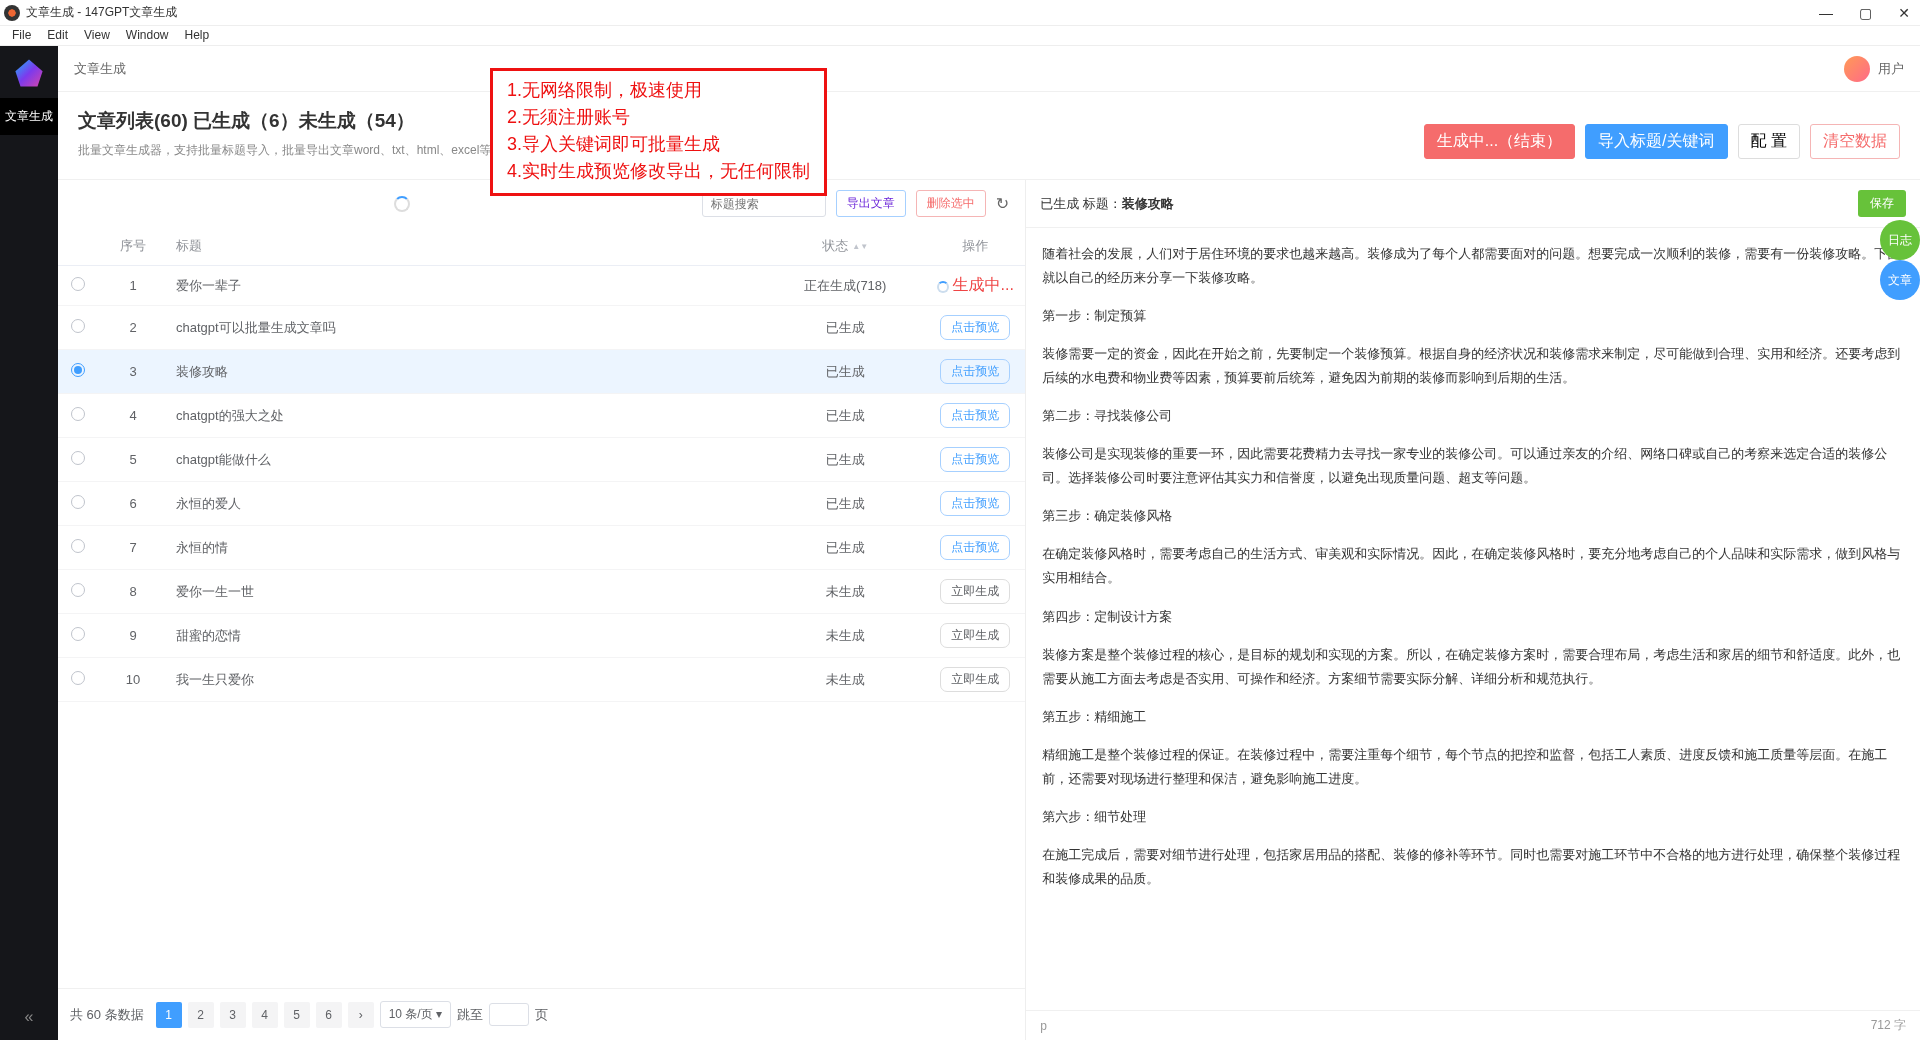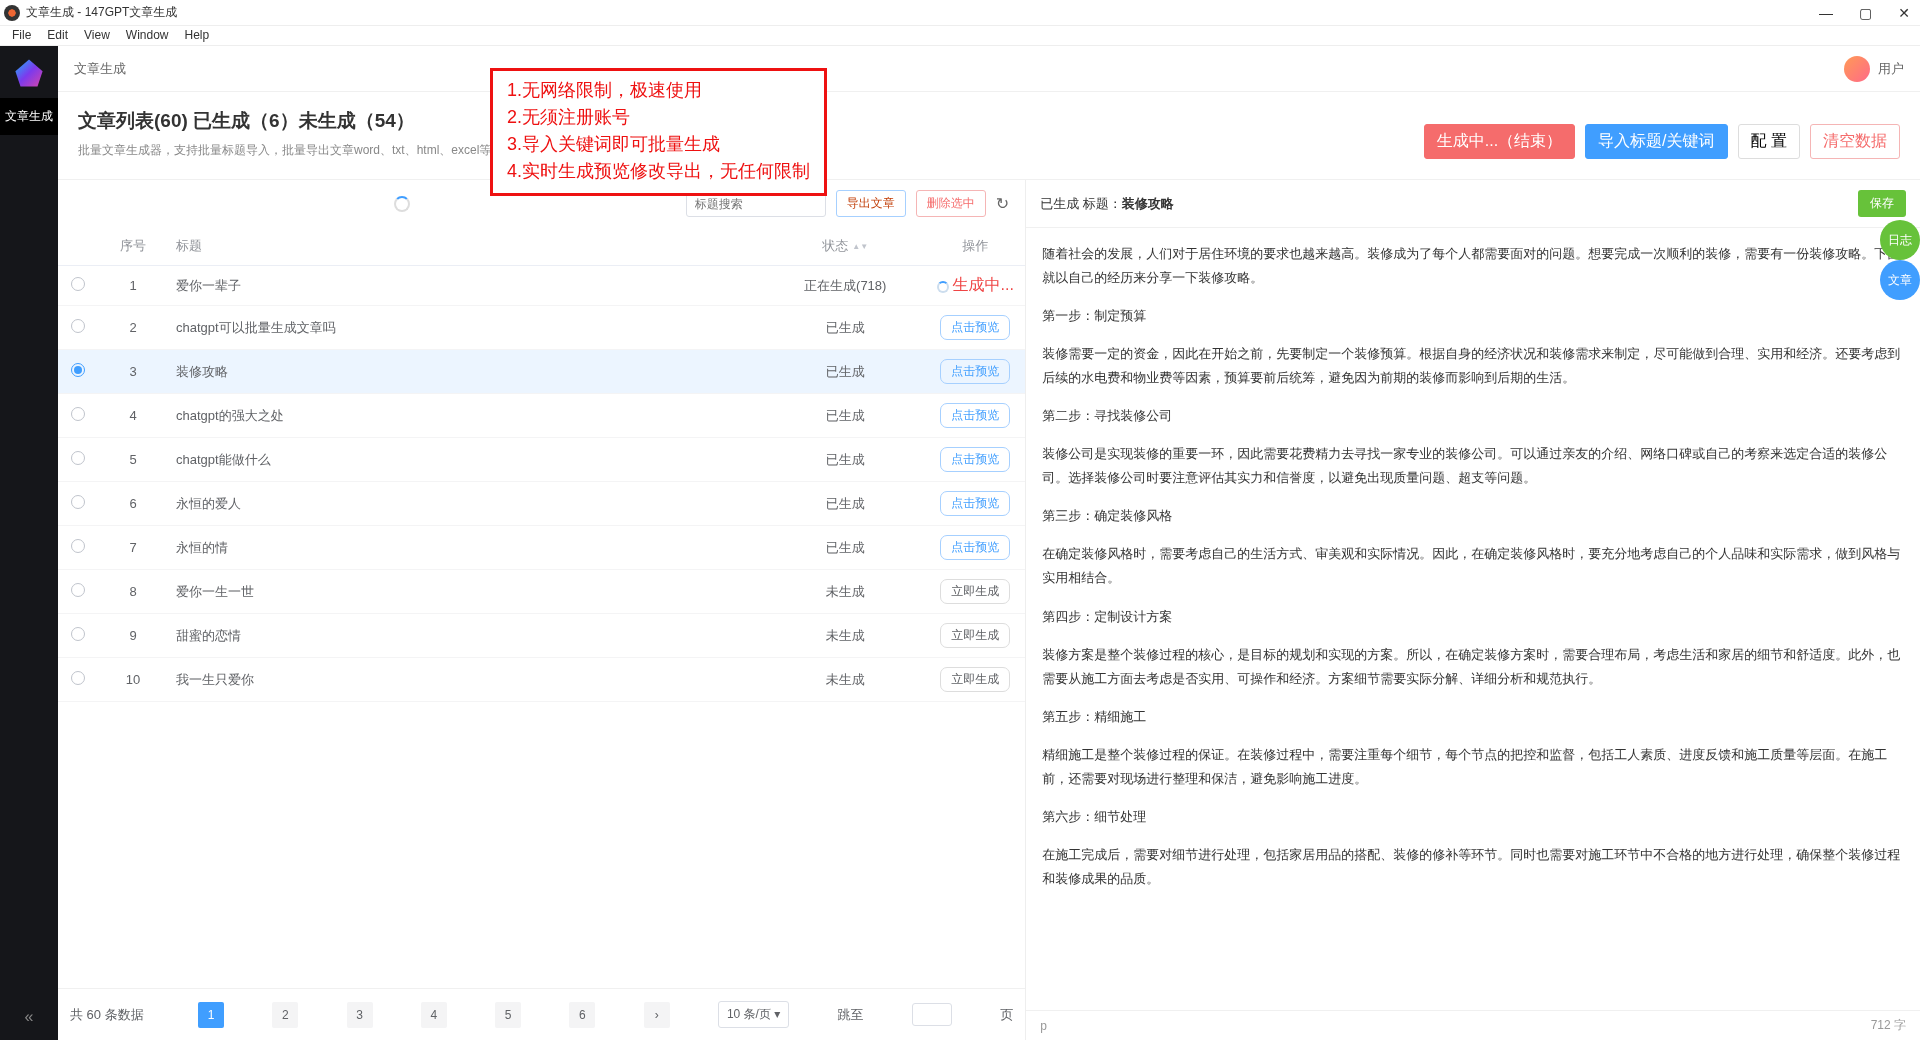--- a/index.html
+++ b/index.html
@@ -25,47 +25,47 @@
 .header-row{display:flex;align-items:flex-end}
 .title-block h2{font-size:19px;font-weight:700;margin-bottom:8px}
 .title-block .sub{font-size:12px;color:#888}
 .promo{position:absolute;left:432px;top:-24px;border:3px solid #e11;padding:6px 14px 8px;background:#fff;z-index:5}
 .promo div{color:#e11;font-size:18px;line-height:1.5;font-weight:400}
 .header-actions{margin-left:auto;display:flex;gap:10px;align-items:center}
 .btn{padding:6px 12px;border-radius:3px;font-size:16px;border:1px solid #ddd;background:#fff;cursor:pointer}
 .btn-danger{background:#f56c6c;color:#fff;border-color:#f56c6c}
 .btn-primary{background:#409eff;color:#fff;border-color:#409eff}
 .btn-plain-danger{background:#fff;color:#f56c6c;border-color:#f5b5b5}
-.btn-plain-primary{background:#fff;color:#c2410c;border-color:#a6d0ff}
+.btn-plain-primary{background:#fff;color:#6d28d9;border-color:#a6d0ff}
 .btn-sm{padding:4px 10px;font-size:12px}
 .content{flex:1;display:flex;min-height:0}
 .left-pane{width:52%;border-right:1px solid #eee;display:flex;flex-direction:column;min-height:0}
 .table-toolbar{display:flex;align-items:center;justify-content:flex-end;gap:10px;padding:10px 16px}
 .spinner{width:16px;height:16px;border:2px solid #ddd;border-top-color:#409eff;border-radius:50%;animation:spin 1s linear infinite;margin-right:auto;margin-left:320px}
 @keyframes spin{to{transform:rotate(360deg)}}
-.search{width:140px;padding:5px 8px;border:1px solid #dcdfe6;border-radius:3px;font-size:12px}
+.search{width:124px;padding:5px 8px;border:1px solid #dcdfe6;border-radius:3px;font-size:12px}
 .refresh{font-size:16px;color:#666}
 .tbl{width:100%;border-collapse:collapse;font-size:13px}
 .tbl th{text-align:left;padding:10px 8px;color:#909399;font-weight:500;border-bottom:1px solid #ebeef5;background:#fff}
 .tbl th.c{text-align:center}
 .tbl td{padding:9px 8px;border-bottom:1px solid #f4f4f5;color:#606266}
 .tbl td.c{text-align:center}
 .radio{width:14px;height:14px;border:1px solid #c0c4cc;border-radius:50%;display:inline-block;position:relative}
 .radio.on{border-color:#409eff}
 .radio.on::after{content:"";position:absolute;inset:2px;background:#409eff;border-radius:50%}
 .row.sel{background:#ecf5ff}
 .status-done{color:#409eff}
 .status-wait{color:#bbb}
 .status-run{color:#67c23a}
 .op-btn{display:inline-block;padding:3px 10px;border:1px solid #a6d0ff;color:#409eff;border-radius:7px;font-size:12px}
 .op-btn.gen{border-color:#ddd;color:#606266}
 .run-cell{color:#ef4444;font-size:16px}
 .mini-spin{display:inline-block;width:12px;height:12px;border:2px solid #cde;border-top-color:#409eff;border-radius:50%;animation:spin 1s linear infinite;vertical-align:middle;margin-right:4px}
 .sort-icons{display:inline-flex;flex-direction:column;font-size:8px;color:#c0c4cc;vertical-align:middle;margin-left:4px;line-height:6px}
-.pager{display:flex;align-items:center;justify-content:space-between;gap:6px;padding:12px;border-top:1px solid #f0f0f0;font-size:13px;color:#606266}
+.pager{display:flex;align-items:center;justify-content:flex-start;gap:6px;padding:12px;border-top:1px solid #f0f0f0;font-size:13px;color:#606266}
 .pager .total{margin-right:6px}
 .pgbtn{min-width:26px;height:26px;display:flex;align-items:center;justify-content:center;border-radius:2px;background:#f4f4f5;color:#606266;font-size:12px}
 .pgbtn.on{background:#409eff;color:#fff}
 .pgsel{border:1px solid #dcdfe6;padding:4px 8px;border-radius:3px;font-size:12px}
 .jump-input{width:40px;border:1px solid #dcdfe6;padding:3px;border-radius:3px;text-align:center}
 .right-pane{flex:1;display:flex;flex-direction:column;min-height:0}
 .preview-header{display:flex;align-items:center;padding:10px 14px;border-bottom:1px solid #f0f0f0}
 .preview-header .lbl{font-size:13px;color:#333}
 .preview-header .lbl strong{font-weight:700}
 .save-btn{margin-left:auto;background:#67c23a;color:#fff;padding:5px 12px;border-radius:3px;font-size:12px}

